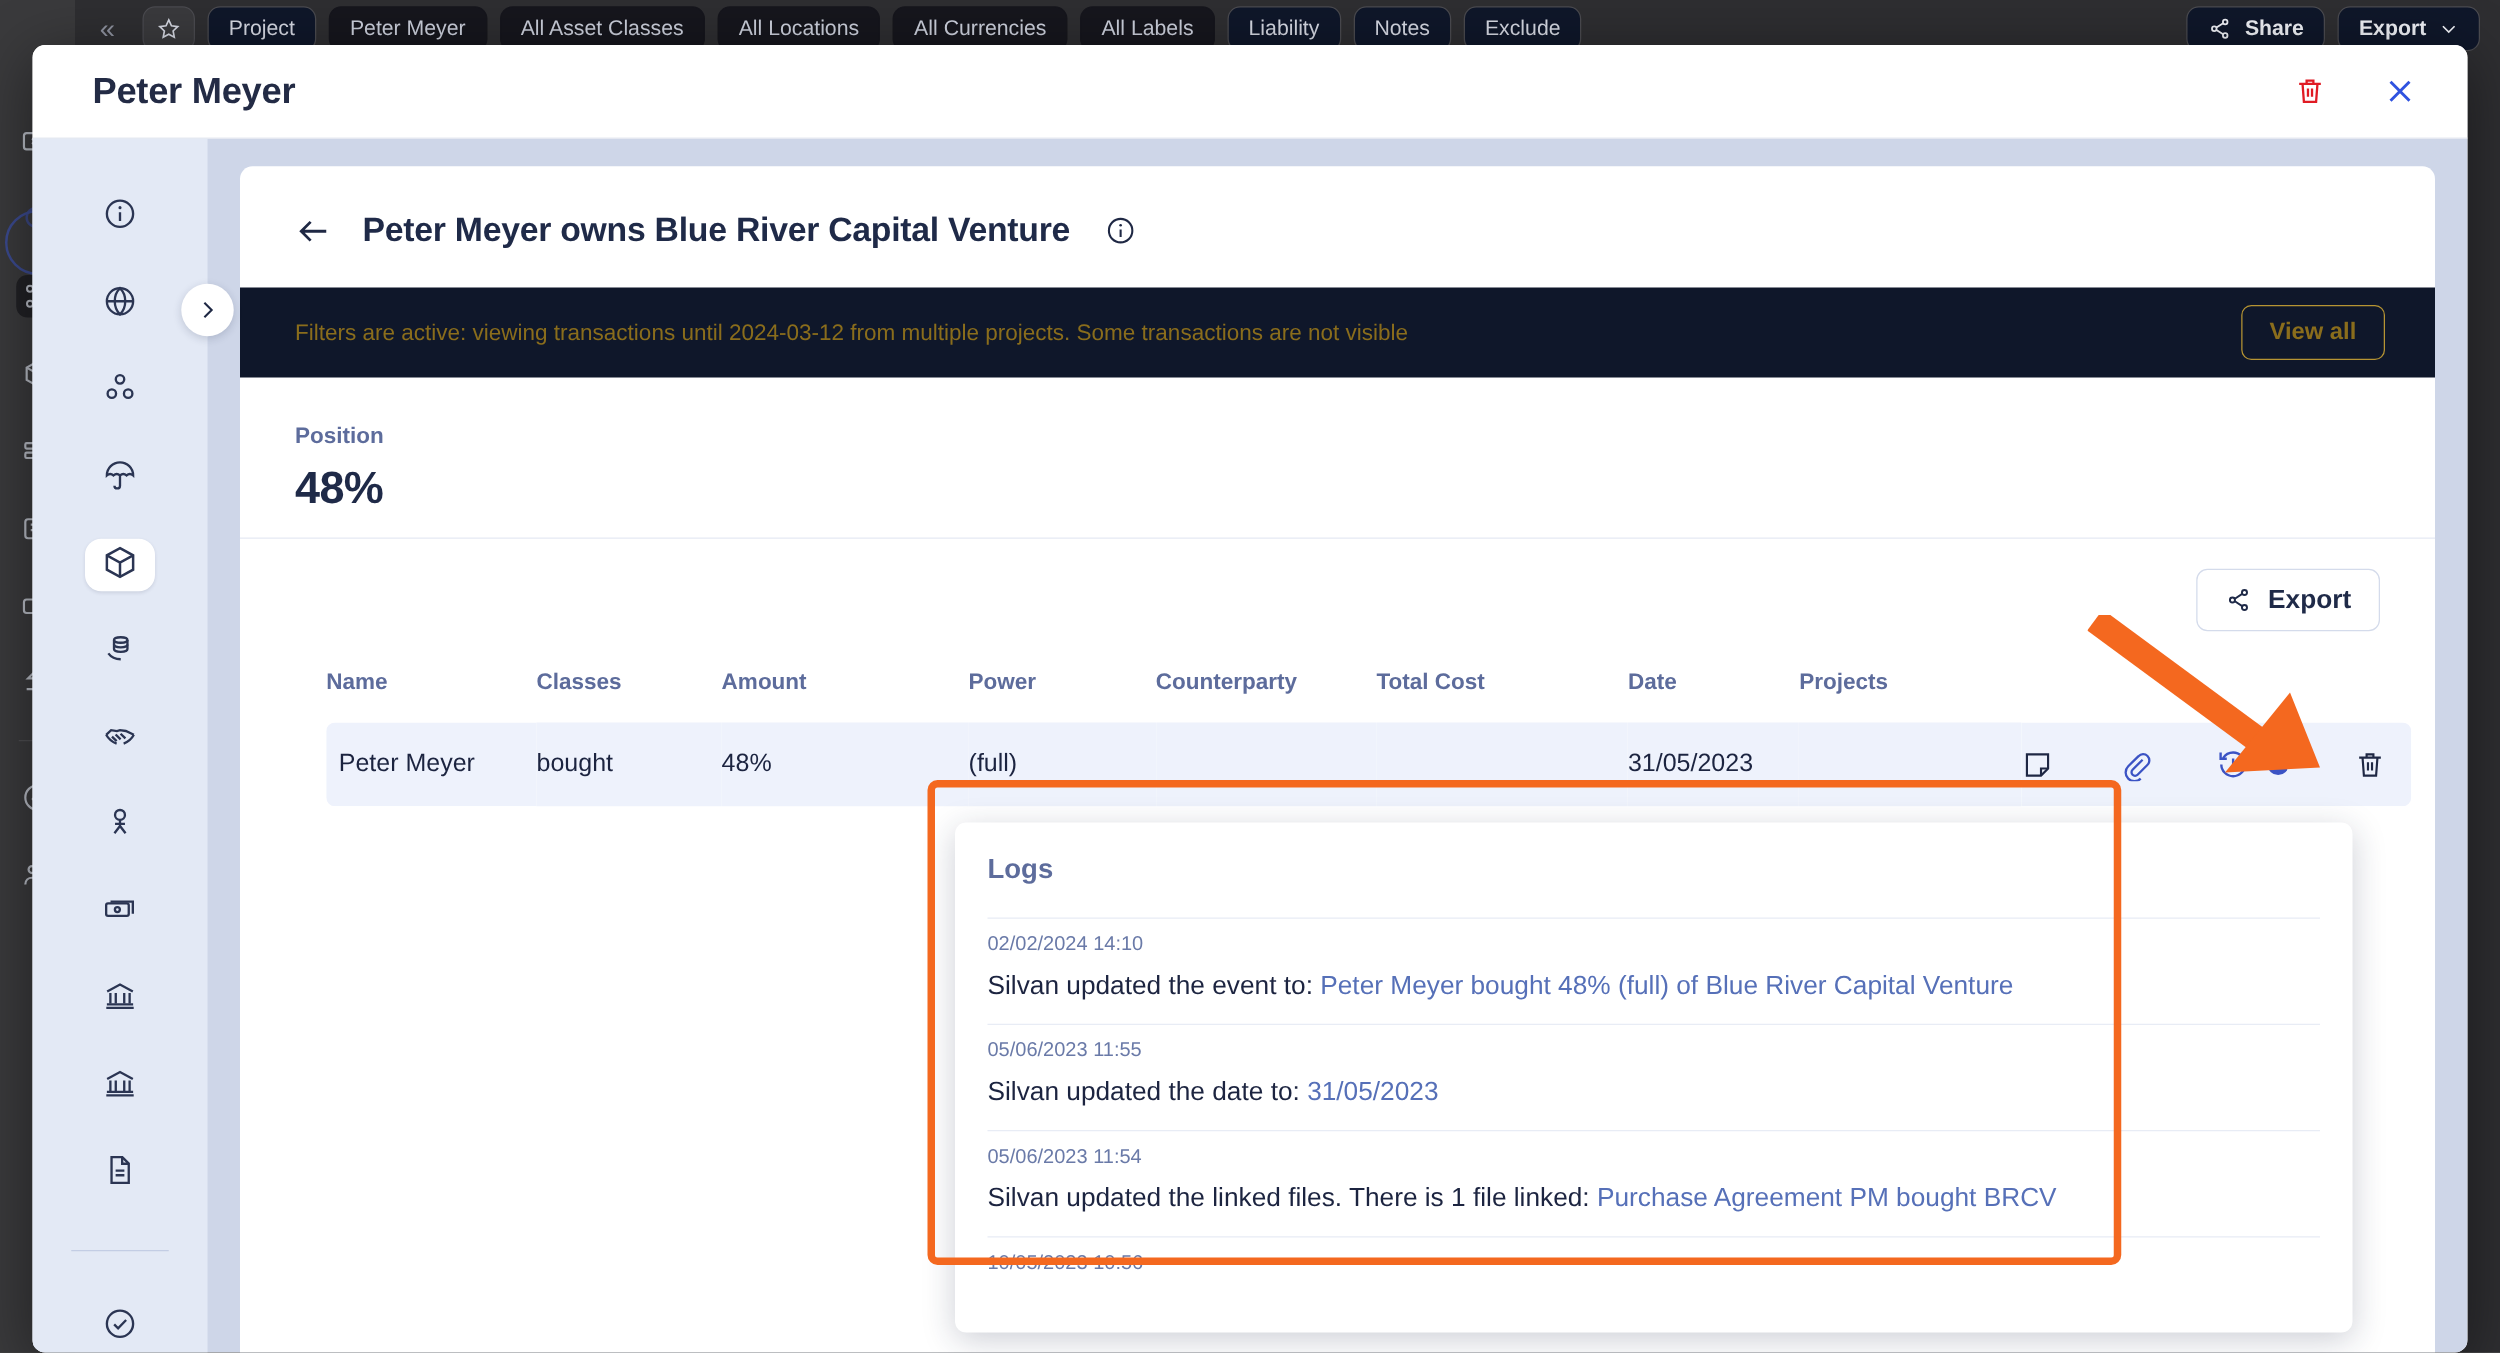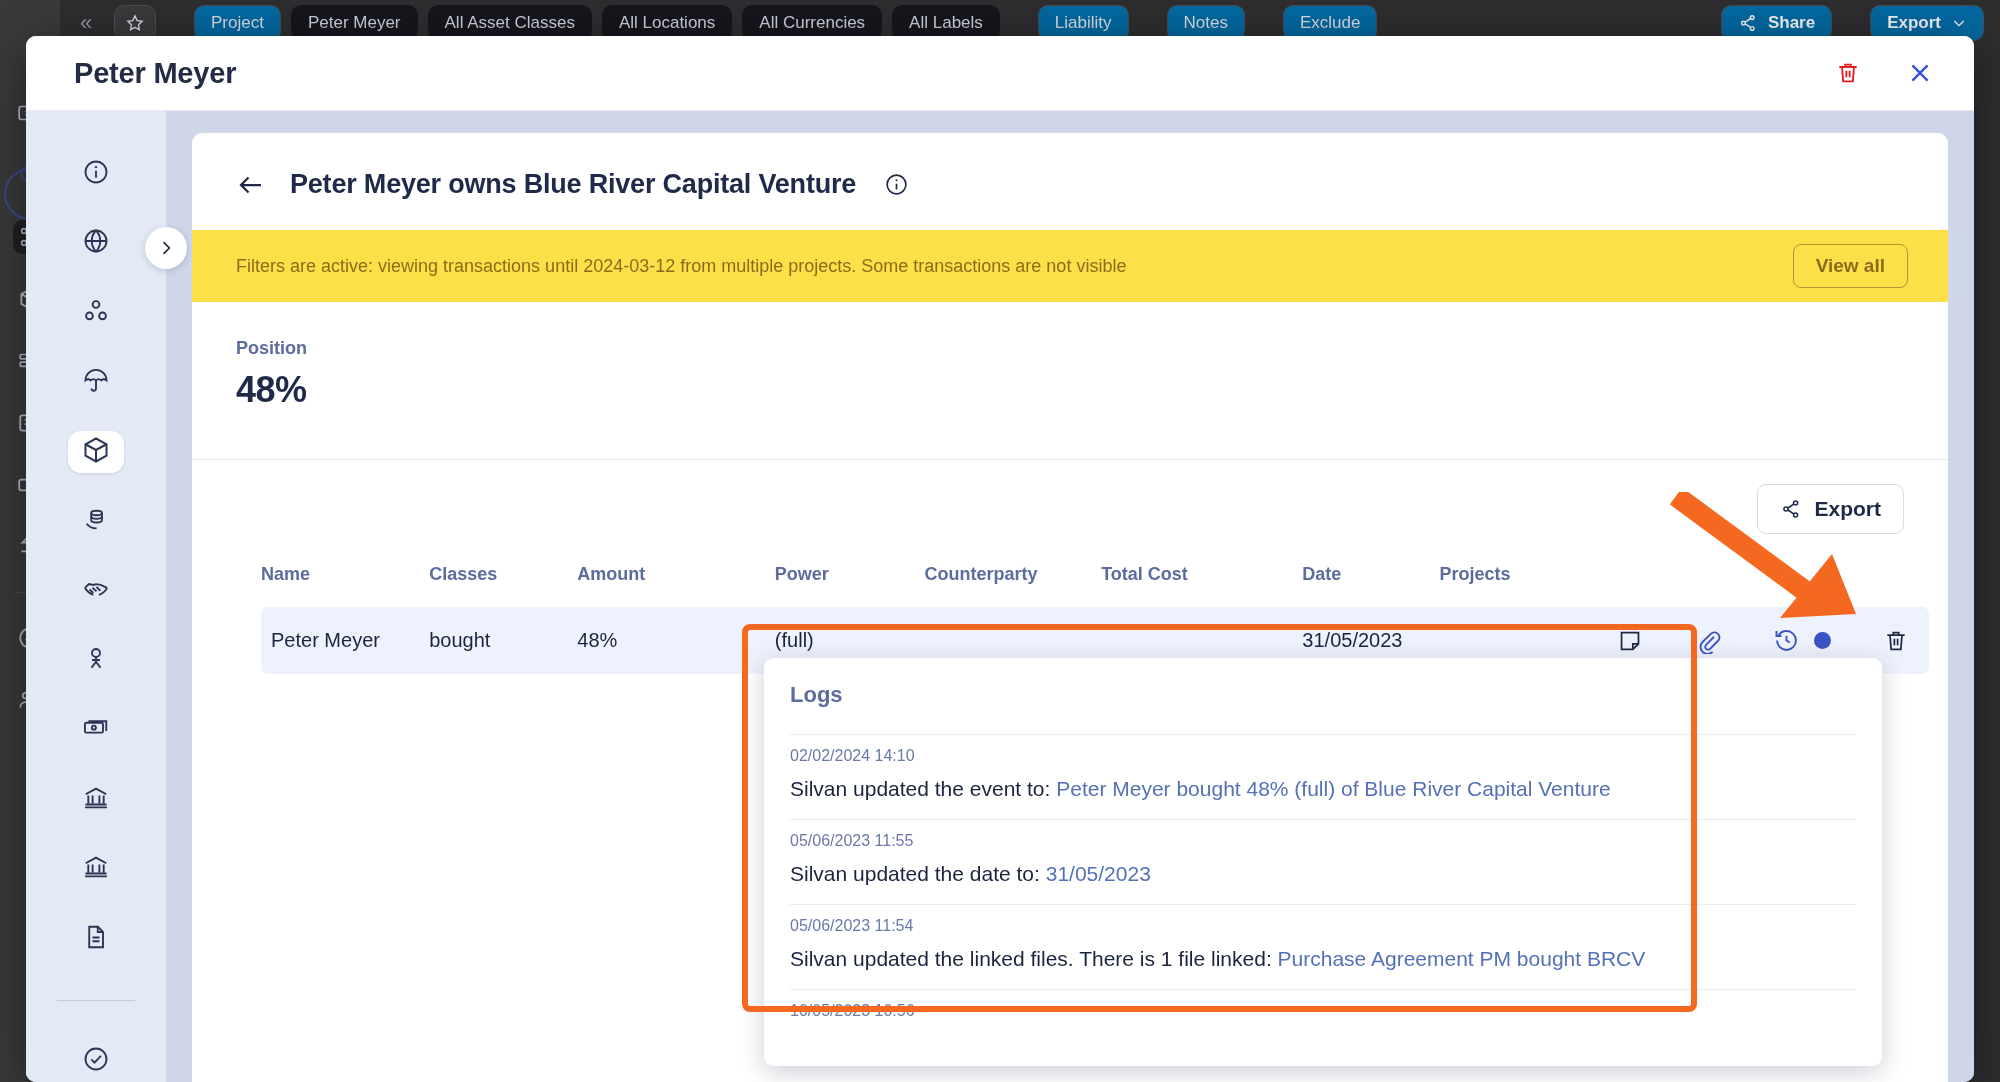--- a/index.html
+++ b/index.html
@@ -44,21 +44,21 @@
     height: 36px; border-radius: 10px;
     display: flex; align-items: center; justify-content: center;
     padding: 0 16px;
     font-size: 17px; color: #d7dae4;
     border: 1px solid #4b4b50;
     background: #3a3a3d;
     white-space: nowrap;
   }
   .bg-chip.solid { background: #16161d; border-color: #16161d; color: #cdd1dd; }
   .bg-chip.icononly { padding: 0 10px; }
-  .bg-chip.light { background: #0369a1; margin-left: 28px; }
+  .bg-chip.light { background: #0f172a; }
   .bg-chip.strong { color: #f0f2f7; font-weight: bold; }
   .bg-spacer { flex: 1 1 auto; }
 
   #bg-search-circle {
     position: absolute; left: 4px; top: 168px;
     width: 52px; height: 52px; border-radius: 50%;
     border: 2px solid #3b4a8f;
   }
 
   
@@ -128,39 +128,39 @@
 
   #panel-head {
     display: flex; align-items: center; gap: 24px;
     padding: 36px 44px 30px 44px;
   }
   #back-arrow { color: #1f2844; display: flex; }
   #panel-title { font-size: 27px; font-weight: bold; color: #1f2a48; letter-spacing: -.2px; }
   #panel-info-icon { color: #1f2844; display: flex; margin-left: 4px; }
 
   #filter-banner {
-    background: #fde047;
+    background: #0f172a;
     display: flex; align-items: center;
     padding: 14px 40px 14px 44px;
     min-height: 62px;
   }
   #filter-text { font-size: 18px; color: #8a6d1c; }
   #view-all-btn {
     margin-left: auto;
     border: 1px solid #b69433;
     border-radius: 8px;
     background: transparent;
     color: #8a6d1c;
     font-size: 19px; font-weight: bold;
     padding: 10px 22px;
     font-family: inherit;
     cursor: pointer;
   }
 
-  #position-block { padding: 36px 44px 48px 44px; border-bottom: 1px solid #e5e9f3; }
+  #position-block { padding: 36px 44px 19px 44px; border-bottom: 1px solid #e5e9f3; }
   #position-label { font-size: 18px; font-weight: bold; color: #5d6c9c; margin-bottom: 10px; }
   #position-value { font-size: 36px; font-weight: bold; color: #1f2a48; letter-spacing: -.5px; }
 
   #table-wrap { padding: 0 44px; position: relative; }
   #export-row { display: flex; justify-content: flex-end; padding: 24px 0 20px 0; }
   #export-btn {
     display: flex; align-items: center; gap: 12px;
     border: 1px solid #d4dbeb; border-radius: 9px;
     background: #fff; color: #1f2a48;
     font-size: 21px; font-weight: bold;

